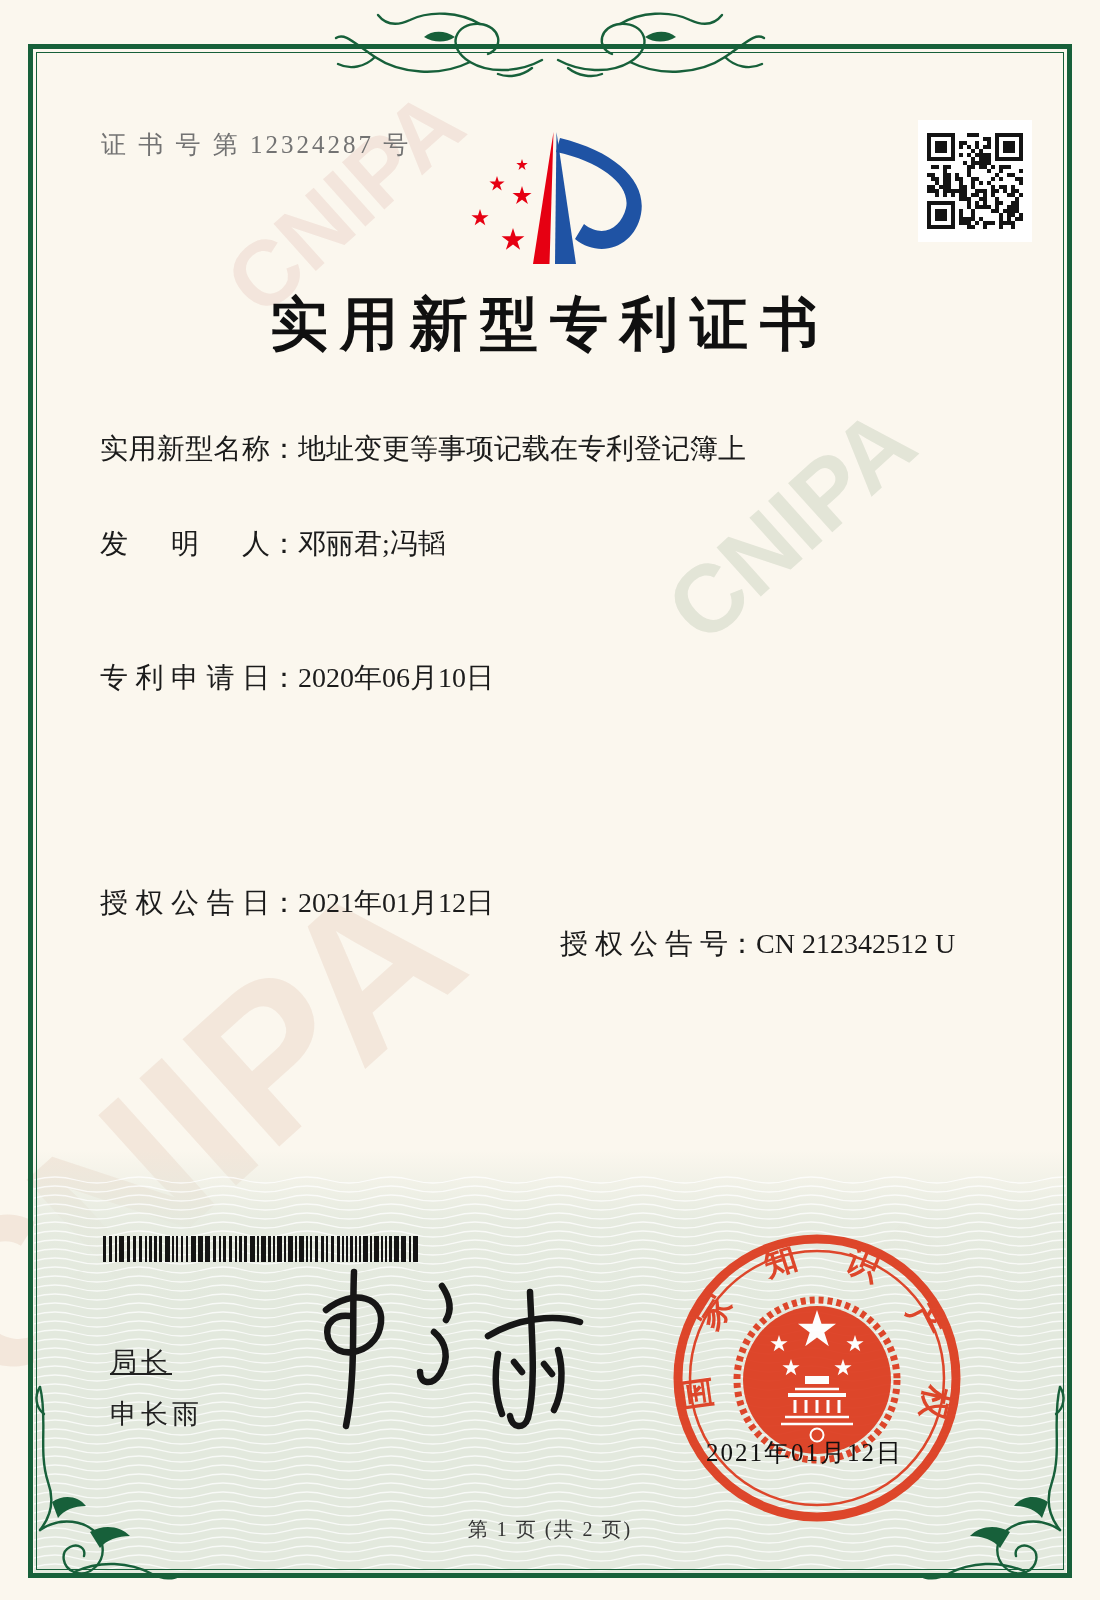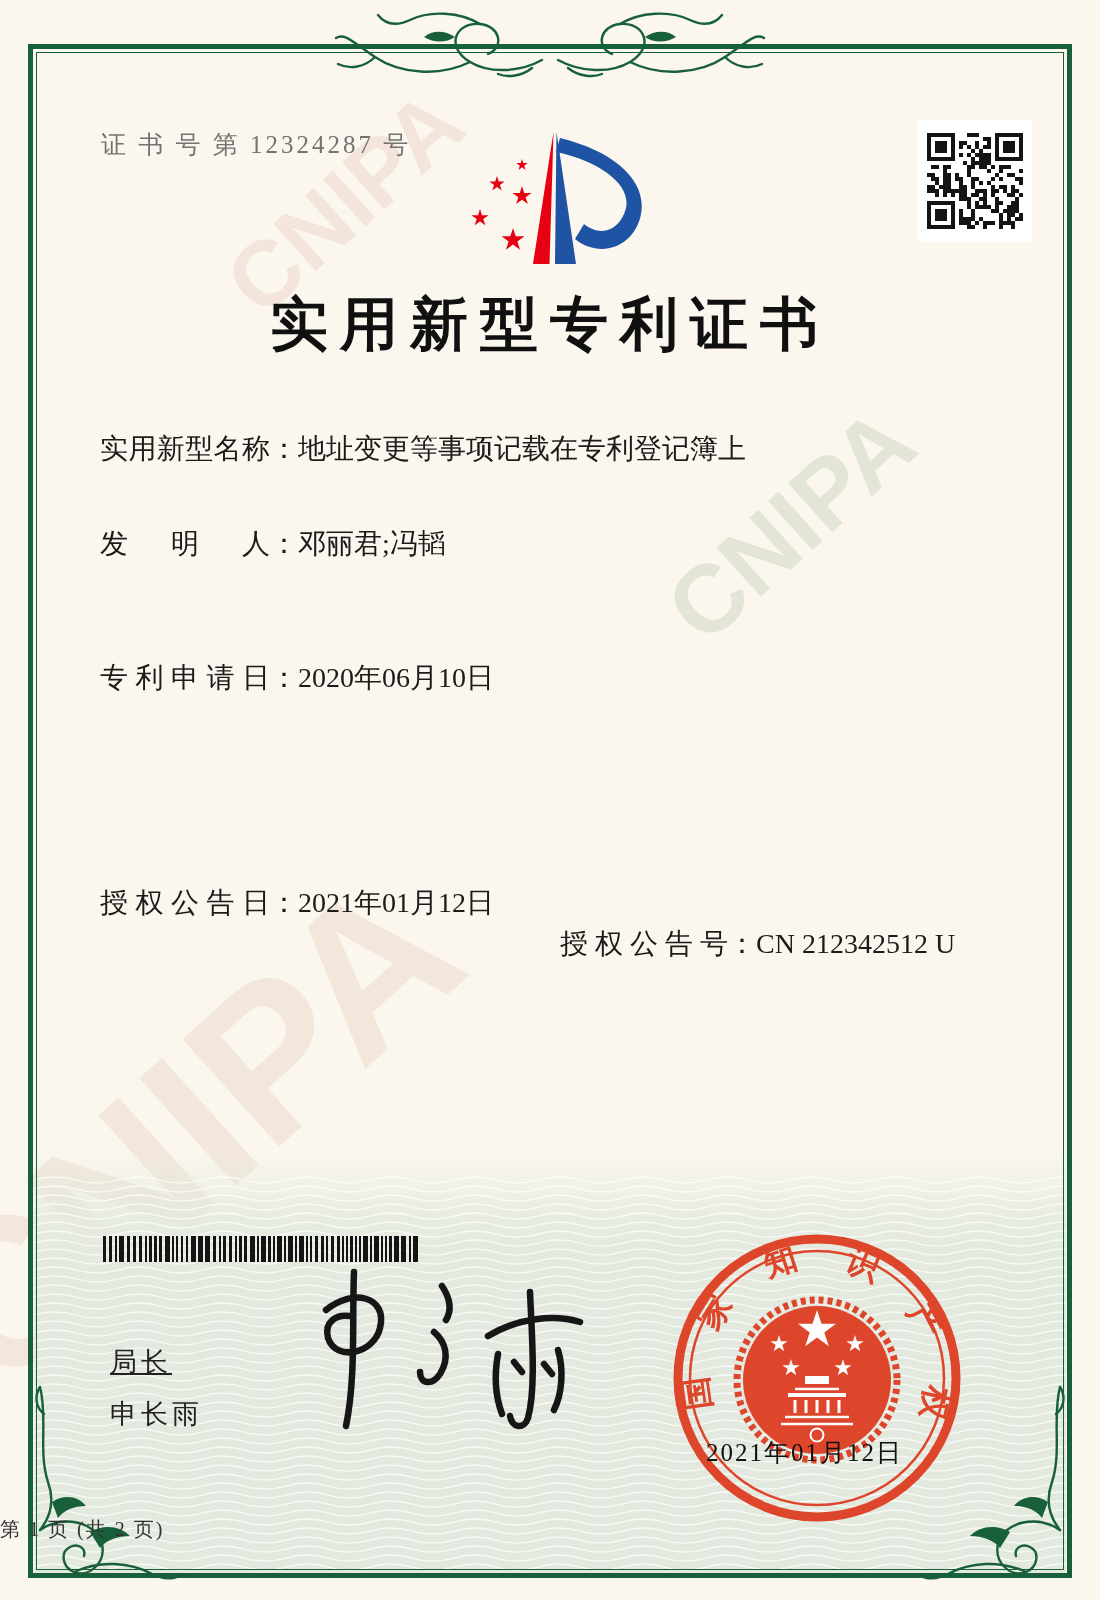--- a/index.html
+++ b/index.html
@@ -57,21 +57,21 @@
            font-size:27px;color:#222;letter-spacing:4px;}
   .officer-title{top:1344px;text-decoration:underline;}
   .officer-name{top:1396px;}
 
   .signature{position:absolute;left:292px;top:1258px;}
   .signature path{stroke:#161616;stroke-width:6.5;fill:none;stroke-linecap:round;stroke-linejoin:round;}
 
   .seal{position:absolute;left:667px;top:1228px;opacity:.93;}
   .seal-date{position:absolute;left:706px;top:1436px;font-size:25px;letter-spacing:2px;color:#111;z-index:6;}
 
-  .footer{position:absolute;left:0;top:1516px;width:1100px;
+  .footer{position:absolute;left:0;top:1516px;width:1100px;text-align:center;
           font-size:20px;letter-spacing:2px;color:#333;z-index:6;}
 </style>
 </head>
 <body>
 
 <div class="page">
 
   <div class="wm wm1">CNIPA</div>
   <div class="wm wm2">CNIPA</div>
   <div class="wm wm3">CNIPA</div>

